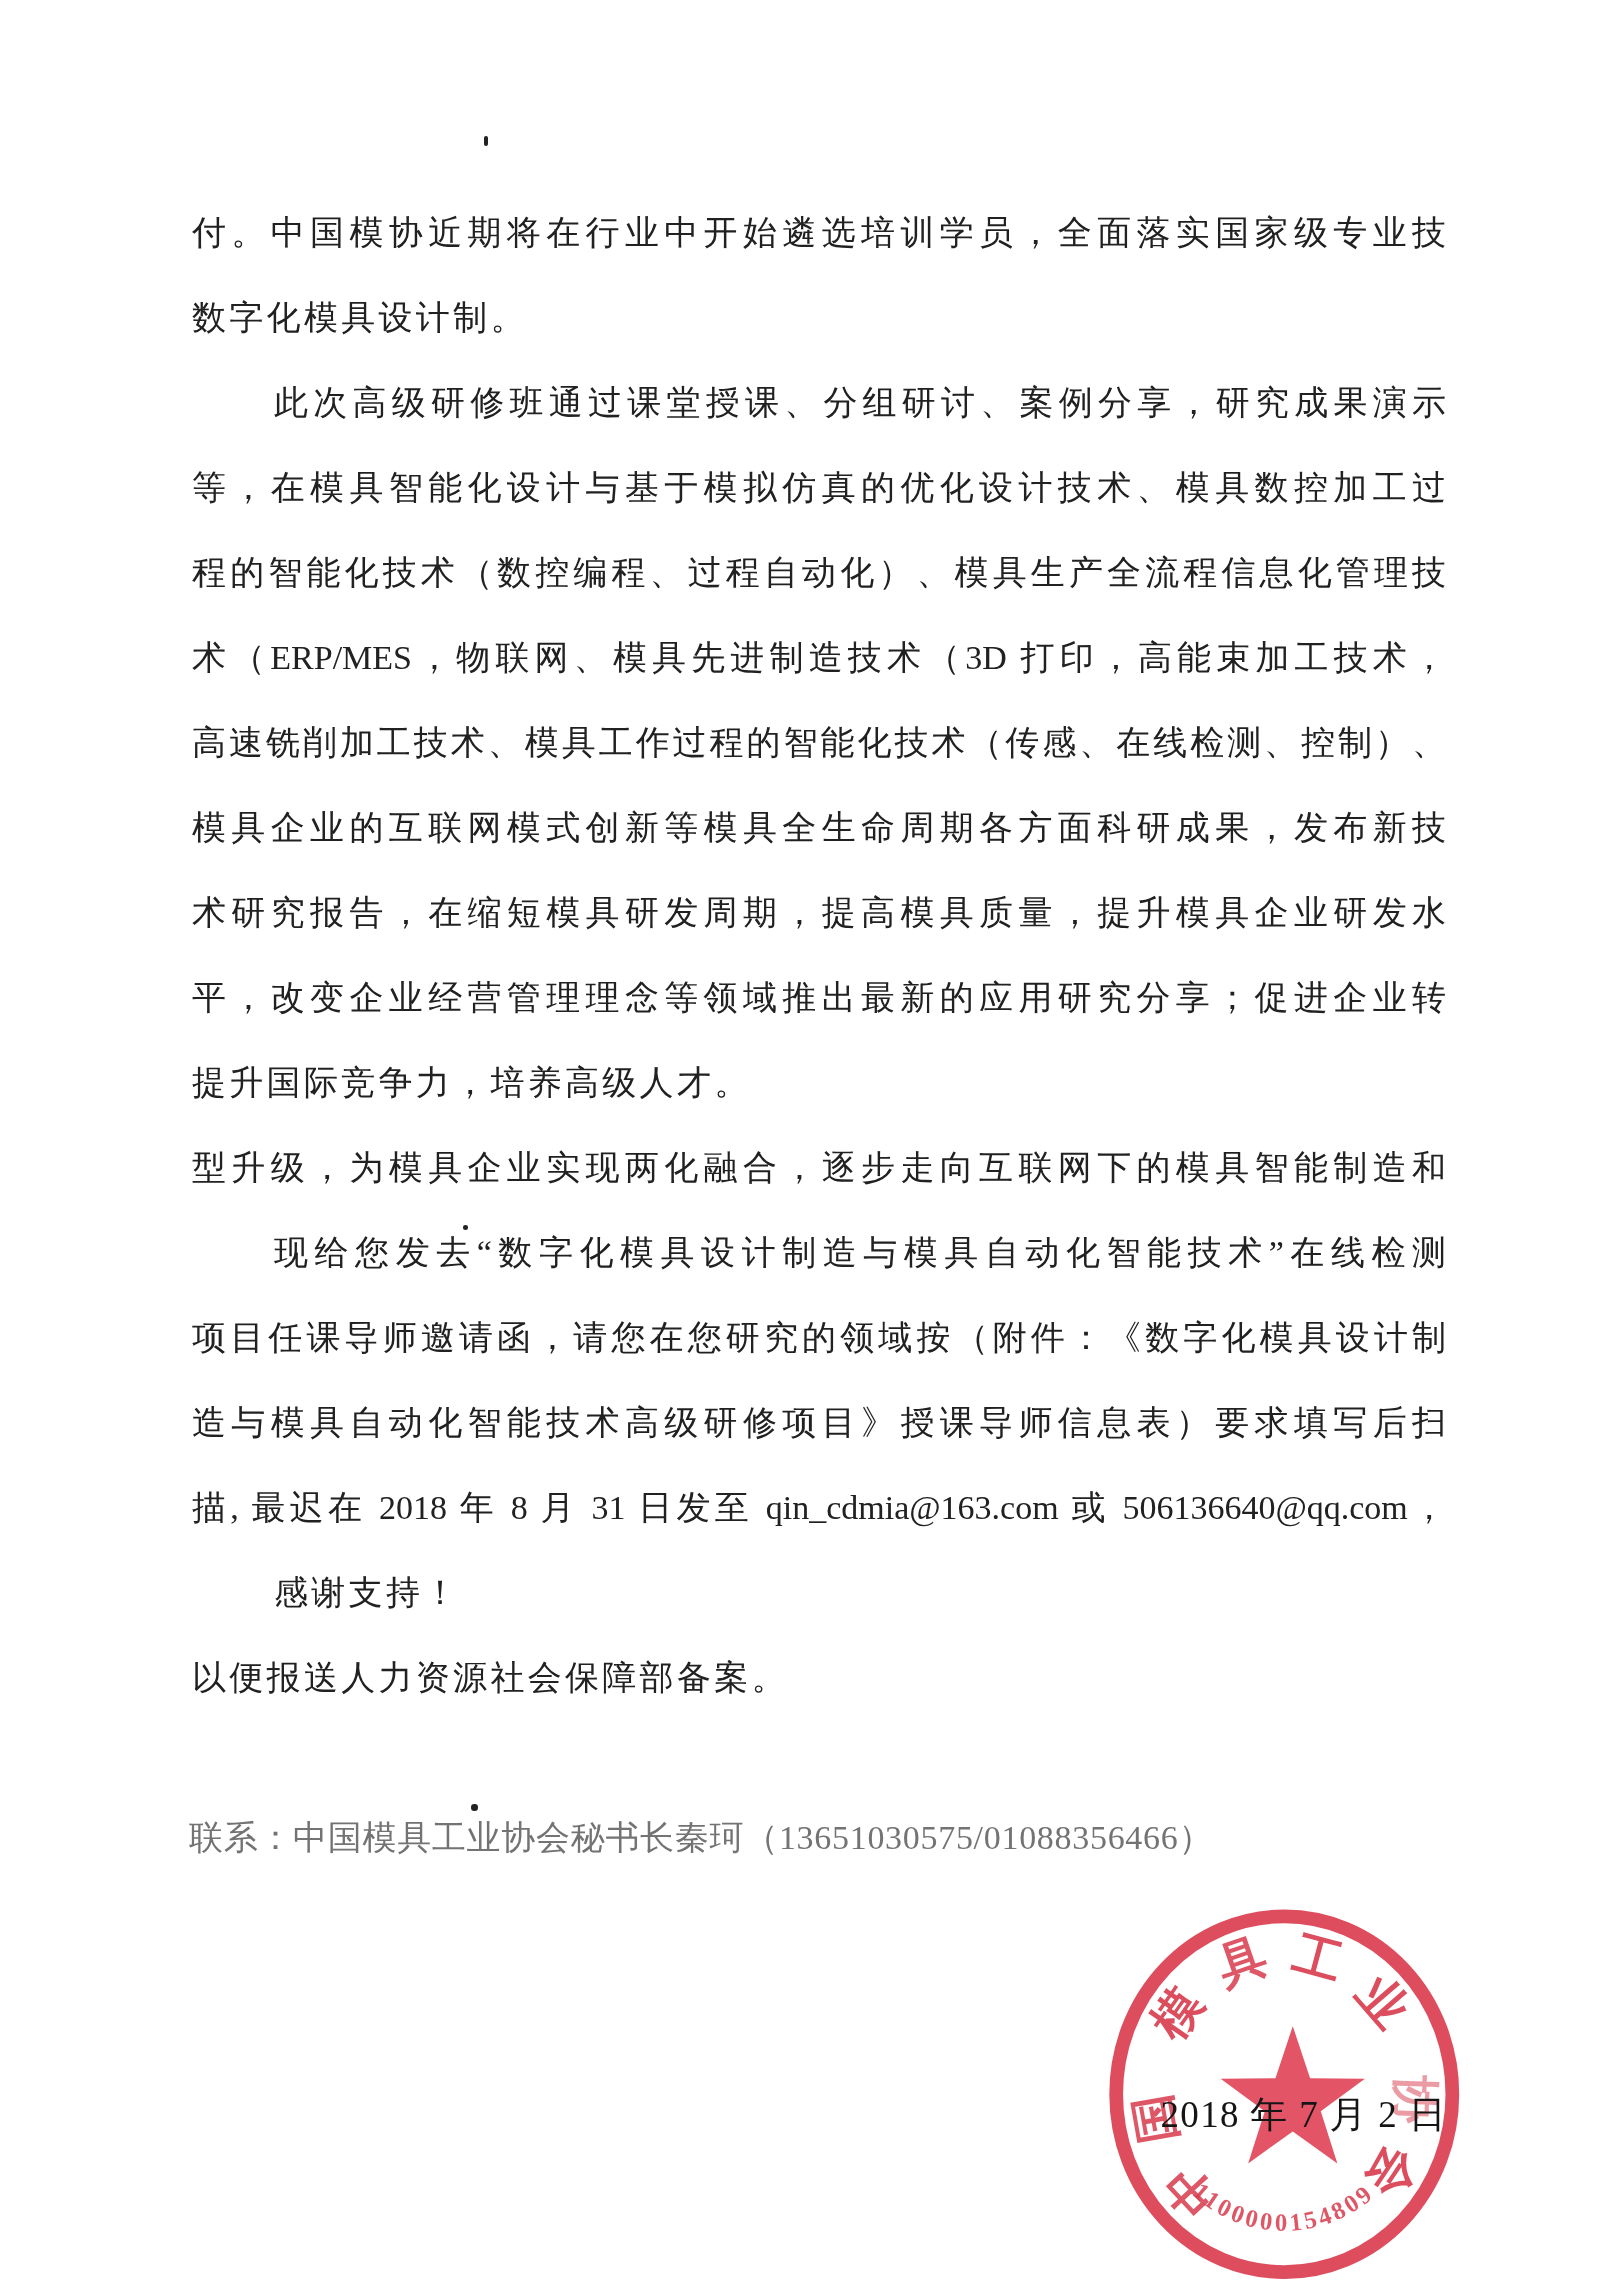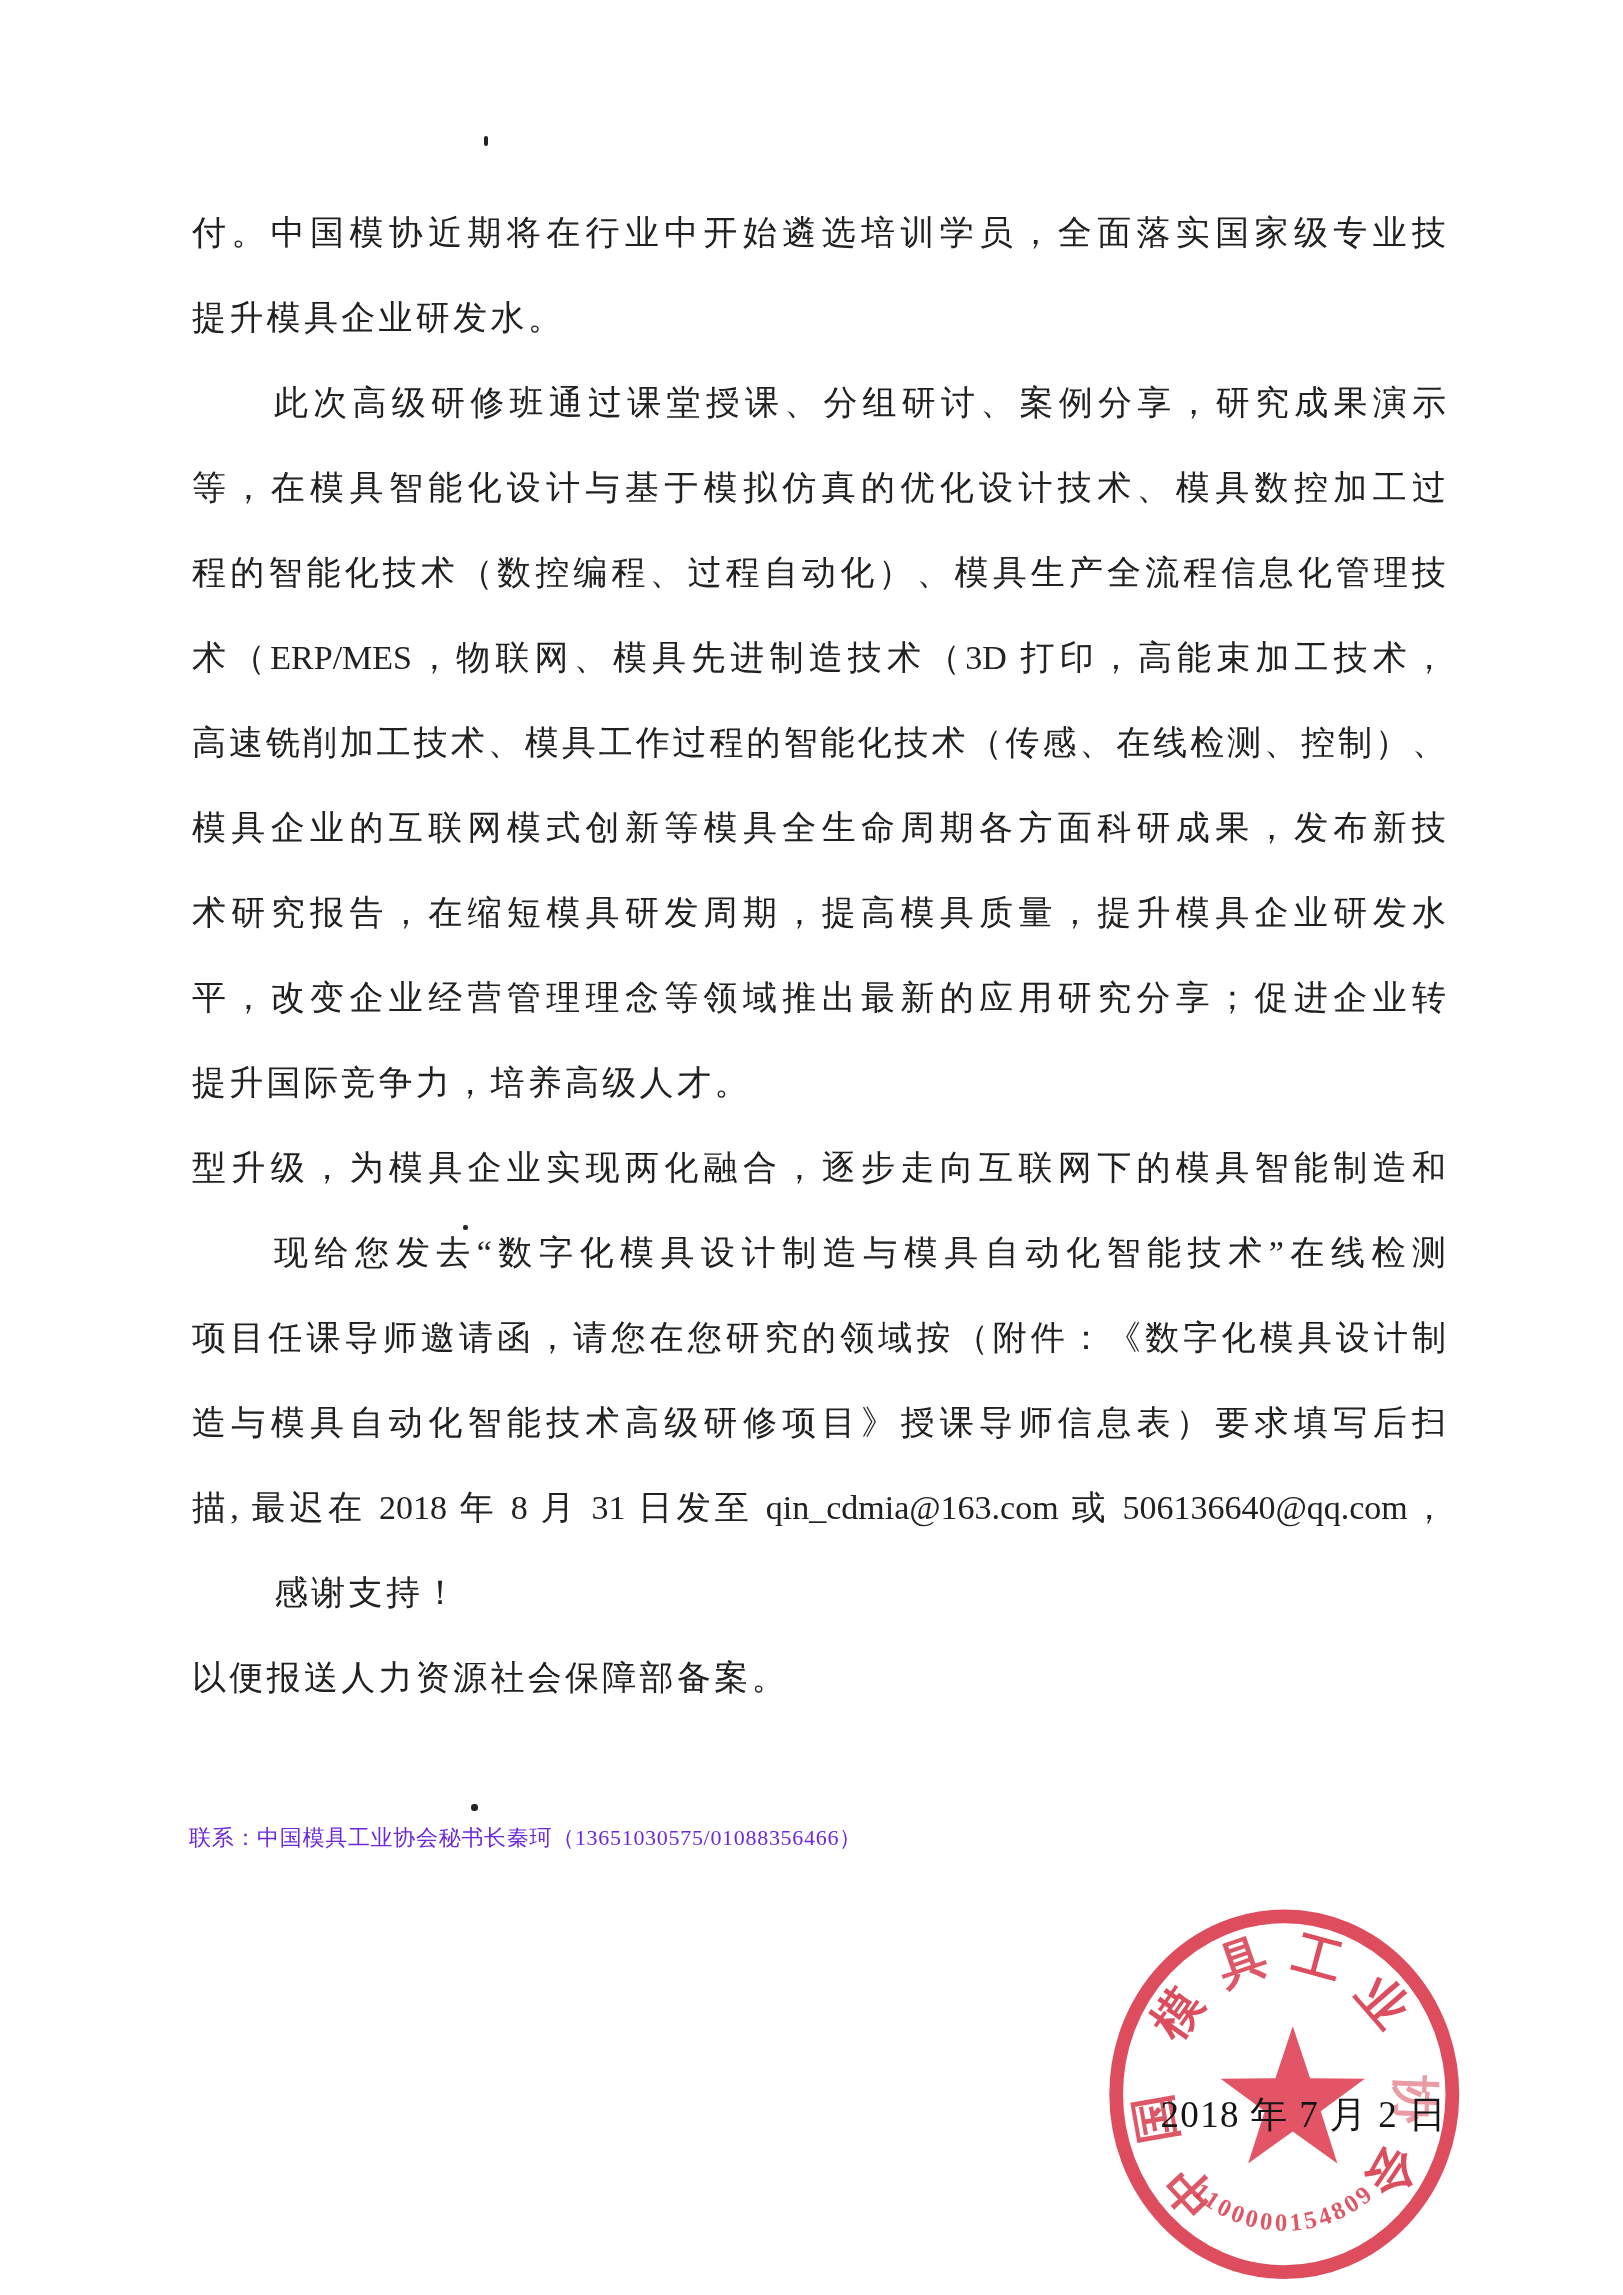--- a/index.html
+++ b/index.html
@@ -42,23 +42,23 @@
   .line.plain{letter-spacing:3.3px;}
   .line.ind{text-indent:82px;}
   
   .contact{
     position:absolute;
     left:189px;
     top:1805px;
     width:1113px;
     height:65px;
     line-height:65px;
-    font-size:22px;
+    font-size:34px;
     letter-spacing:0.7px;
-    color:#6d28d9;
+    color:#737373;
     white-space:nowrap;
   }
   
   .stamp{
     position:absolute;
     left:1093px;
     top:1898px;
     width:393px;
     height:397px;
     z-index:1;
@@ -88,21 +88,21 @@
   .speck.s2{left:463px;top:1225px;width:4.6px;height:4.6px;}
   .speck.s3{left:471px;top:1804px;width:6.5px;height:6.5px;}
 </style>
 </head>
 <body>
 
 <div class="page">
 
   <div class="body-text">
     <div class="line j">付。中国模协近期将在行业中开始遴选培训学员，全面落实国家级专业技</div>
-    <div class="line plain">提升模具企业研发水。</div>
+    <div class="line plain">数字化模具设计制。</div>
     <div class="line j ind">此次高级研修班通过课堂授课、分组研讨、案例分享，研究成果演示</div>
     <div class="line j">等，在模具智能化设计与基于模拟仿真的优化设计技术、模具数控加工过</div>
     <div class="line j">程的智能化技术（数控编程、过程自动化）、模具生产全流程信息化管理技</div>
     <div class="line j">术（ERP/MES，物联网、模具先进制造技术（3D 打印，高能束加工技术，</div>
     <div class="line j">高速铣削加工技术、模具工作过程的智能化技术（传感、在线检测、控制）、</div>
     <div class="line j">模具企业的互联网模式创新等模具全生命周期各方面科研成果，发布新技</div>
     <div class="line j">术研究报告，在缩短模具研发周期，提高模具质量，提升模具企业研发水</div>
     <div class="line j">平，改变企业经营管理理念等领域推出最新的应用研究分享；促进企业转</div>
     <div class="line plain">提升国际竞争力，培养高级人才。</div>
     <div class="line j">型升级，为模具企业实现两化融合，逐步走向互联网下的模具智能制造和</div>

